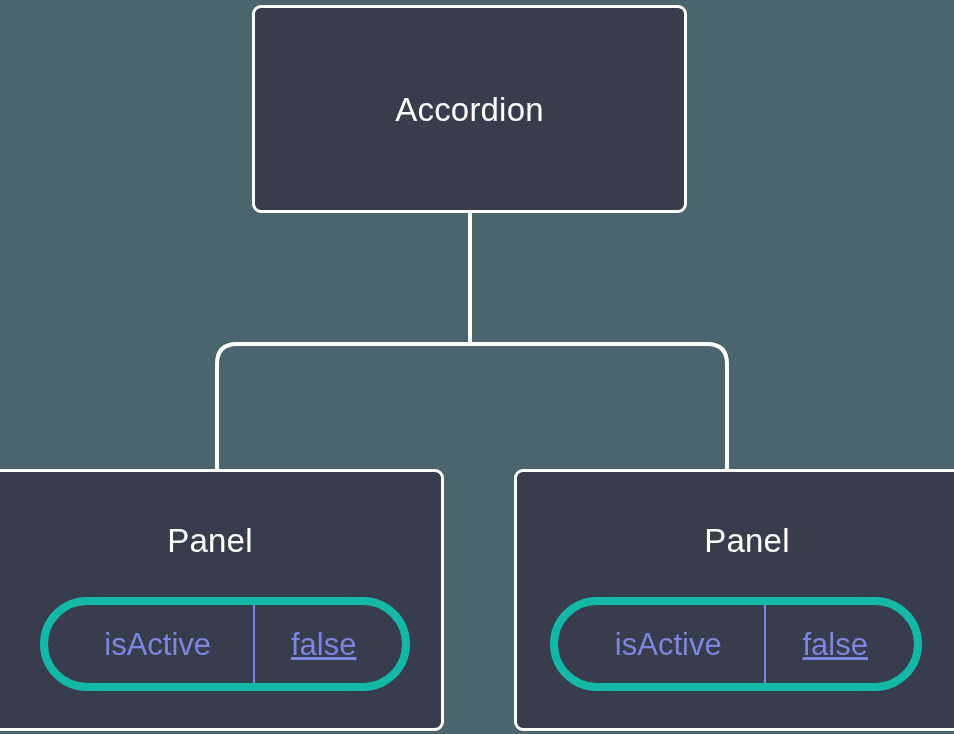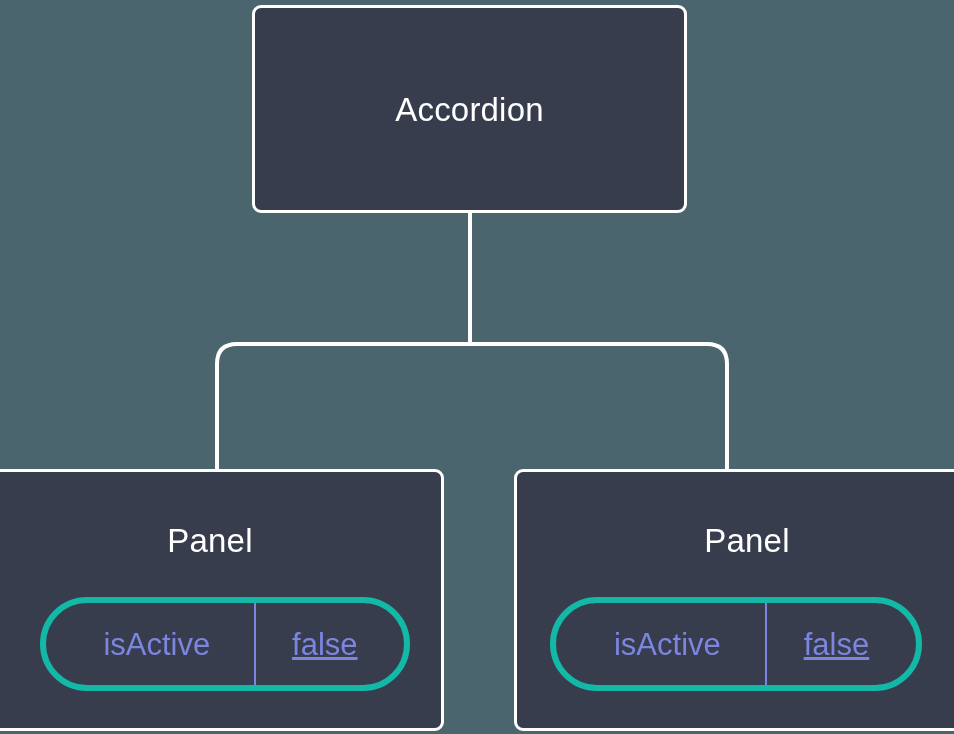--- a/index.html
+++ b/index.html
@@ -81,21 +81,21 @@
     top: 52px;
   }
 
   
   .prop-pill {
     position: absolute;
     box-sizing: border-box;
     display: flex;
     align-items: stretch;
     height: 94px;
-    border: 6px solid #14b8a6;
+    border: 8px solid #14b8a6;
     border-radius: 47px;
     color: #7c85e0;
   }
   .node-panel-left .prop-pill {
     left: 61px;
     top: 125px;
     width: 370px;
   }
   .node-panel-right .prop-pill {
     left: 33px;

